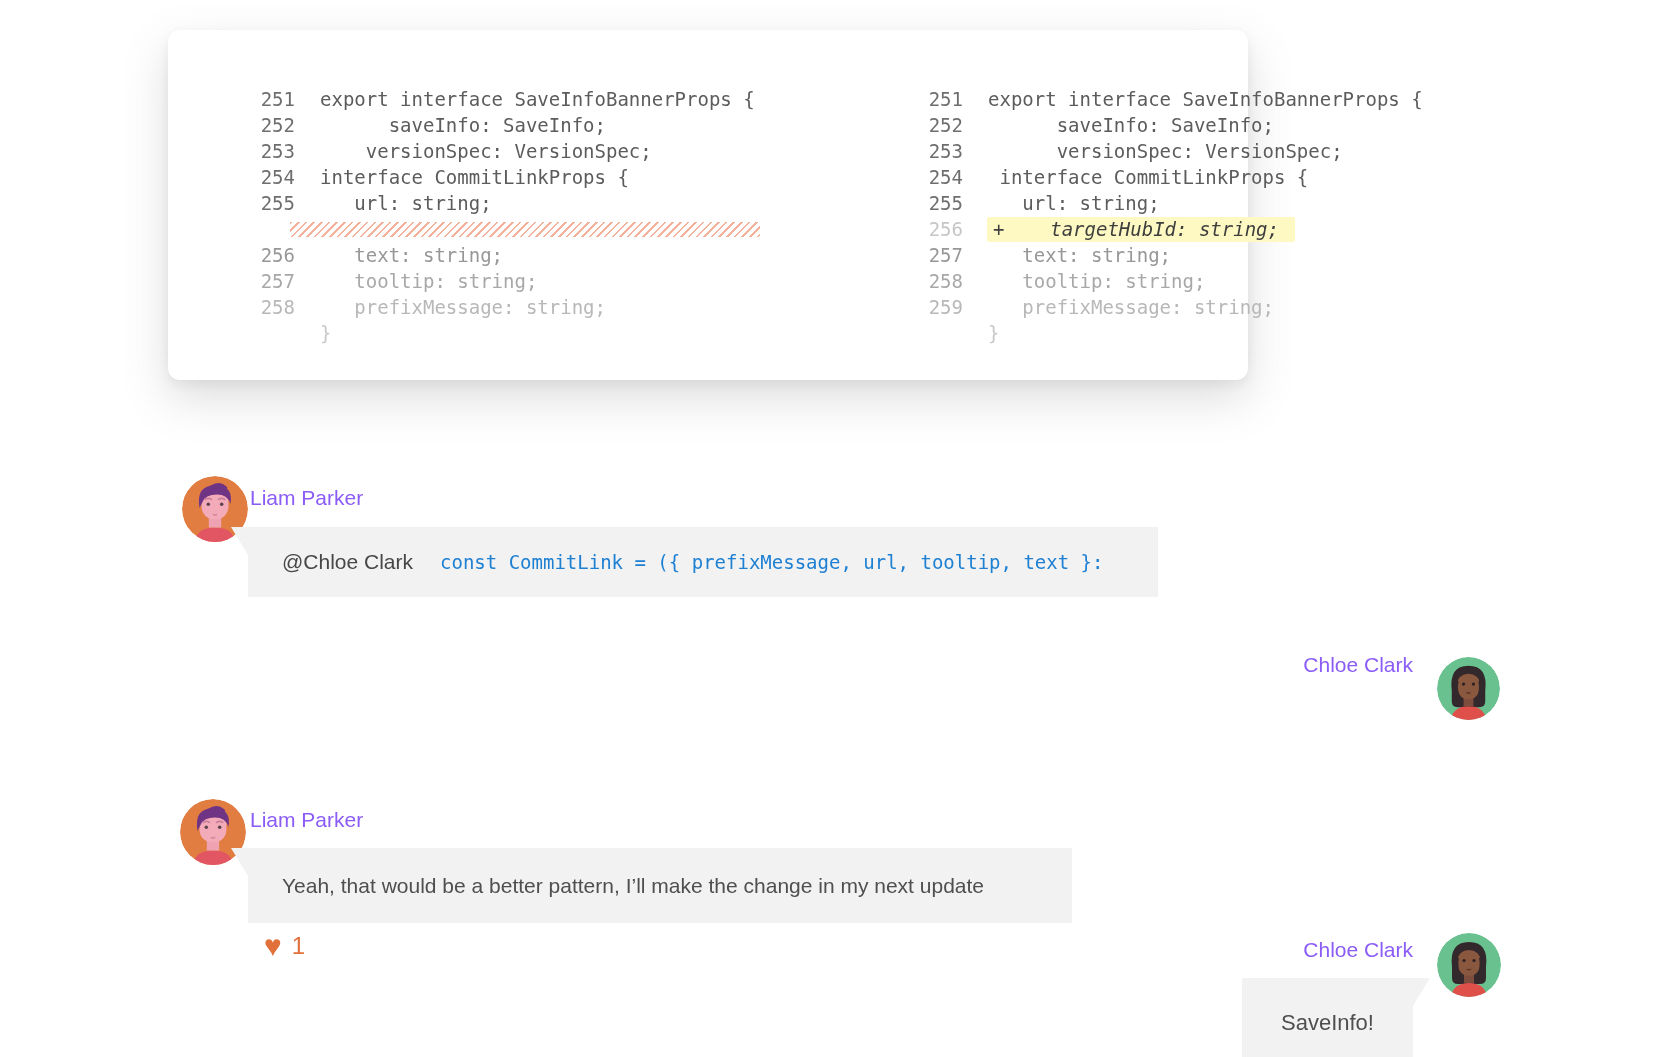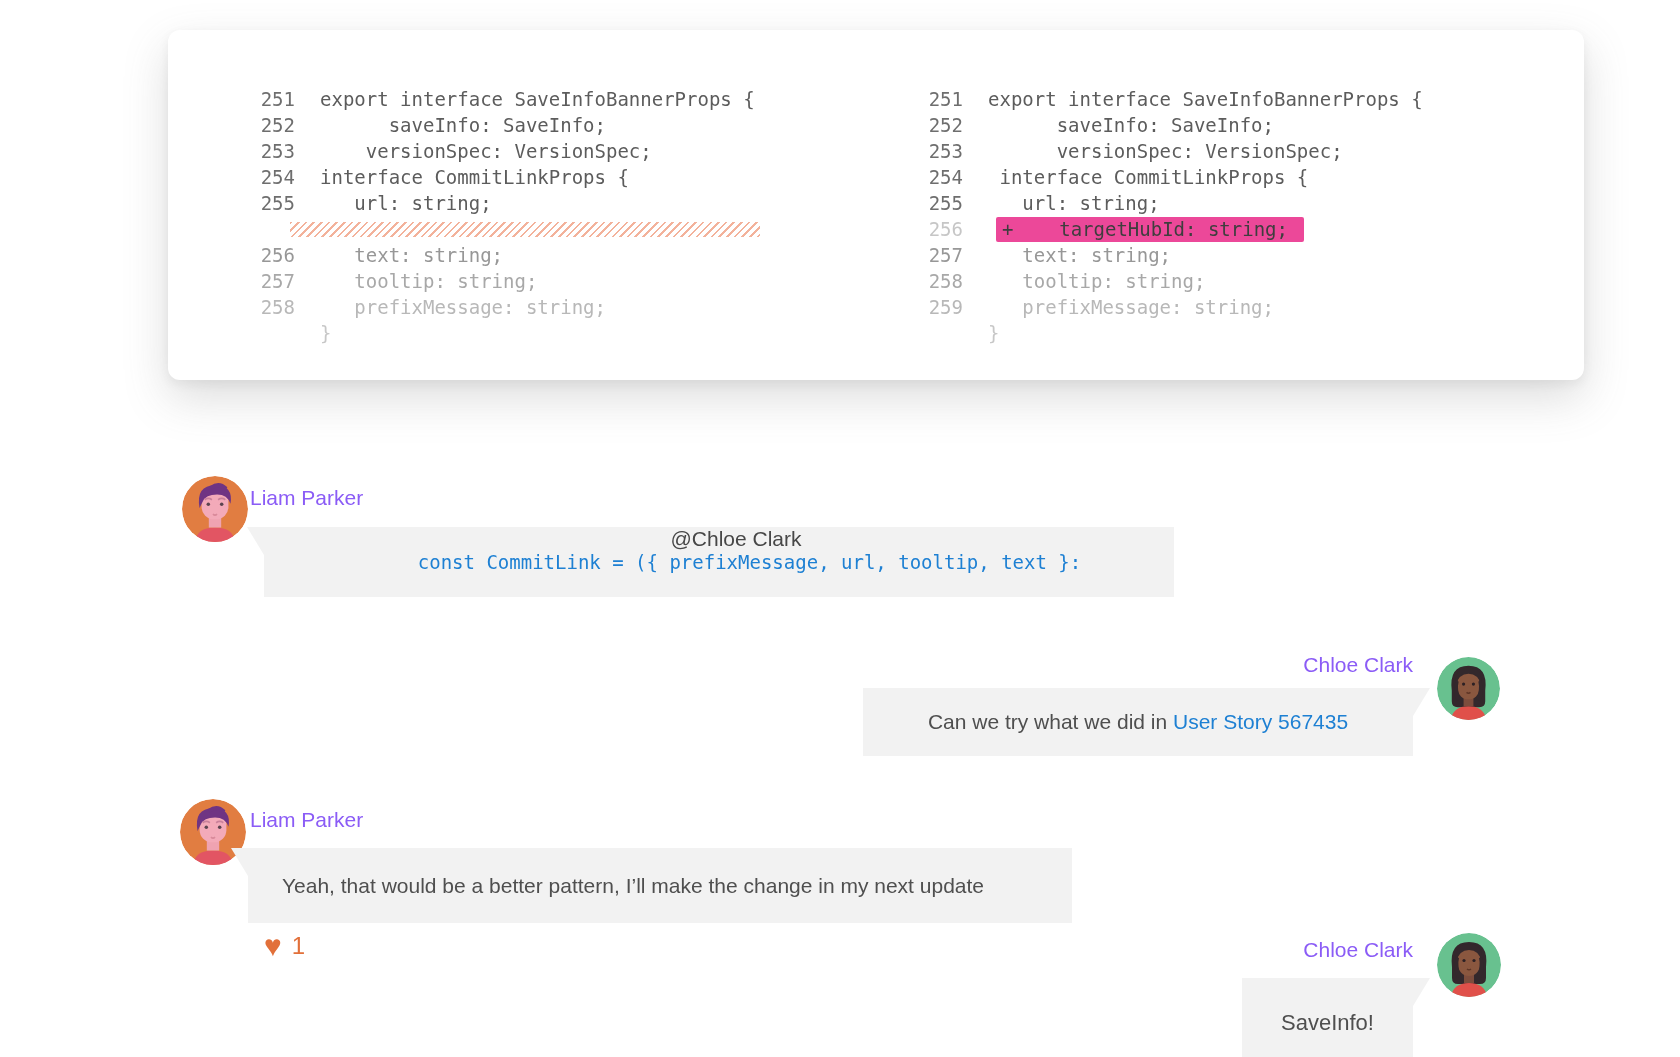--- a/index.html
+++ b/index.html
@@ -1,57 +1,57 @@
 <!DOCTYPE html>
 <html><head>
 <meta charset="utf-8">
 <style>
   html,body{margin:0;padding:0;background:#ffffff;}
   #screen{position:relative;width:1680px;height:1057px;overflow:hidden;background:#ffffff;
           font-family:"Liberation Sans",sans-serif;}
 
   
-  .diff-card{position:absolute;left:168px;top:30px;width:1416px;height:350px;background:#ffffff;
+  .diff-card{position:absolute;left:168px;top:30px;width:1080px;height:350px;background:#ffffff;
              border-radius:12px;box-shadow:0 18px 45px rgba(100,100,100,.22),0 4px 12px rgba(0,0,0,.06);}
   .diff-panel{position:absolute;top:56px;}
   .diff-panel.left{left:2px;}
   .diff-panel.right{left:670px;}
   .diff-row{display:flex;height:26px;align-items:center;
             font-family:"DejaVu Sans Mono","Liberation Mono",monospace;font-size:19px;}
   .lnum{width:125px;flex:none;text-align:right;white-space:pre;}
   .lcode{margin-left:25px;white-space:pre;}
   .diff-row.normal .lnum{color:#6e6e6e;}
   .diff-row.normal .lcode{color:#5c5c5c;}
   .diff-row.fade1 .lnum,.diff-row.fade1 .lcode{color:#979797;}
   .diff-row.fade2 .lnum,.diff-row.fade2 .lcode{color:#a8a8a8;}
   .diff-row.fade3 .lnum,.diff-row.fade3 .lcode{color:#b8b8b8;}
   .diff-row.fade4 .lnum,.diff-row.fade4 .lcode{color:#c7c7c7;}
   .diff-row.add .lnum{color:#c6c6c6;}
-  .diff-row.add .lcode{margin-left:33px;padding:1px 16px 2px 6px;background:#ec4899;
-                       border-radius:2px;color:#3e3e3e;}
+  .diff-row.add .lcode{margin-left:24px;padding:1px 16px 2px 6px;background:#fef9c3;
+                       border-radius:2px;color:#3e3e3e;font-style:italic;}
   .hatch-band{display:block;margin-left:-5px;width:470px;height:15px;align-self:center;
               background:repeating-linear-gradient(135deg,#f3b29b 0,#f3b29b 1.8px,rgba(255,255,255,0) 1.8px,rgba(255,255,255,0) 5.4px);}
 
   
   .author{position:absolute;color:#8b5cf6;font-size:21px;white-space:nowrap;}
   .bubble{position:absolute;background:#f2f2f2;display:flex;align-items:center;color:#4f4f4f;font-size:21px;}
   .tail{position:absolute;top:0;width:17px;height:28px;background:#f2f2f2;}
   .tail.l{left:-17px;clip-path:polygon(0 0,100% 0,100% 100%);}
   .tail.r{right:-17px;clip-path:polygon(0 0,100% 0,0 100%);}
   .avatar{position:absolute;border-radius:50%;overflow:hidden;line-height:0;}
   .msg-text{white-space:pre-wrap;}
   .mention{color:#474747;}
   .inline-code{font-family:"DejaVu Sans Mono","Liberation Mono",monospace;font-size:19px;
                color:#1e80d3;margin-left:27px;white-space:pre;}
   .story-link{color:#1e80d3;cursor:pointer;text-decoration:none;}
   .reaction{position:absolute;left:264px;top:931px;display:flex;align-items:center;gap:10px;color:#e2703a;}
   .reaction .heart{font-size:30px;line-height:30px;}
   .reaction .count{font-size:24px;line-height:30px;}
 
-  #bubble1{left:264px;top:527px;width:910px;height:70px;padding-left:34px;box-sizing:border-box;flex-direction:column;}
+  #bubble1{left:248px;top:527px;width:910px;height:70px;padding-left:34px;box-sizing:border-box;}
   #bubble2{left:863px;top:688px;width:550px;height:68px;justify-content:center;}
   #bubble3{left:248px;top:848px;width:824px;height:75px;padding-left:34px;box-sizing:border-box;}
   #bubble4{left:1242px;top:978px;width:171px;height:90px;justify-content:center;font-size:22px;}
 </style>
 </head>
 <body>
 
 <div id="screen">
 
   <div class="diff-card">
@@ -172,25 +172,20 @@
       <rect x="27" y="36" width="10" height="14" fill="#7d4d3d"></rect>
       <rect x="21" y="14" width="22" height="29" rx="11" fill="#8a573f"></rect>
       <path d="M19 29 Q17 11 32 11 Q47 11 45 29 Q42 17 32 17 Q22 17 19 29 Z" fill="#33282c"></path>
       <path d="M19 24 Q15 34 20 45 L24 43 Q20 33 22 25 Z" fill="#33282c"></path>
       <path d="M45 24 Q49 34 44 45 L40 43 Q44 33 42 25 Z" fill="#33282c"></path>
       <circle cx="27" cy="27.5" r="1.6" fill="#2c2024"></circle>
       <circle cx="37" cy="27.5" r="1.6" fill="#2c2024"></circle>
       <path d="M30 36 q2 1.6 4 0" stroke="#5e3526" stroke-width="1.6" fill="none"></path>
     </svg>
   </div>
-  <div class="bubble" id="bubble2">
-    <div class="tail r"></div>
-    <span class="msg-text">Can we try what we did in </span>
-      <a class="story-link">User Story 567435</a>
-  </div>
 
   <div class="avatar" style="left:180px;top:799px;width:66px;height:66px">
     <svg width="66" height="66" viewBox="0 0 64 64">
       <circle cx="32" cy="32" r="32" fill="#e17d41"></circle>
       <path d="M13 64 Q14 50 32 50 Q50 50 51 64 Z" fill="#e25563"></path>
       <rect x="26" y="34" width="12" height="16" fill="#efa3b2"></rect>
       <rect x="19" y="12" width="26" height="30" rx="12" fill="#f3aab9"></rect>
       <path d="M17 31 Q13 8 34 9 Q50 10 47 27 Q44 18 34 18 Q23 18 20 25 Z" fill="#6f3483"></path>
       <path d="M27 10 Q36 3 44 11 L42 14 Q36 9 29 13 Z" fill="#6f3483"></path>
       <circle cx="25.5" cy="27.5" r="1.7" fill="#5b4450"></circle>

